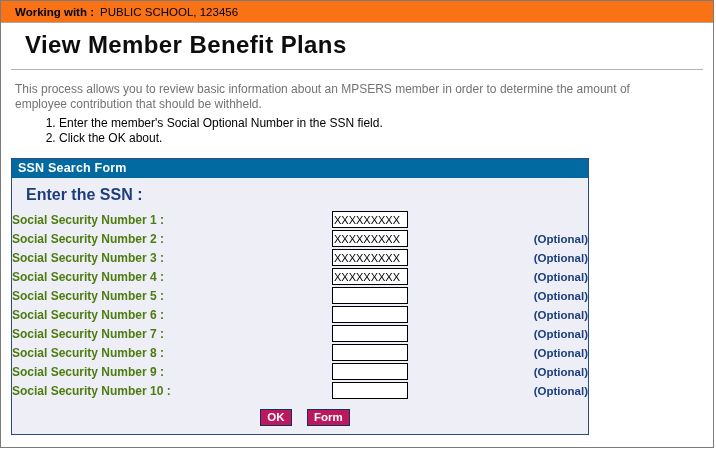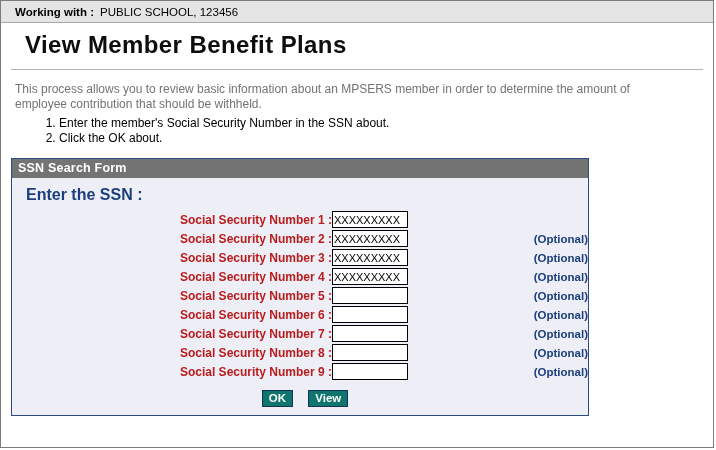--- a/index.html
+++ b/index.html
@@ -20,21 +20,21 @@
     width: 714px;
     height: 448px;
     border: 1px solid #7b7b7b;
     box-sizing: border-box;
     background: #ffffff;
   }
   
   .workbar {
     height: 22px;
     border-bottom: 1px solid #a9a9a9;
-    background: #e5e5e5;
+    background: #f97316;
     display: flex;
     align-items: center;
     padding-left: 14px;
     box-sizing: border-box;
   }
   .workbar .label {
     font-weight: bold;
     font-size: 11.5px;
     color: #000;
     margin-right: 6px;
@@ -85,21 +85,21 @@
   }
   
   .form-panel {
     margin: 12px 0 0 10px;
     width: 578px;
     border: 1px solid #2c4a86;
     box-sizing: border-box;
     background: #eeeef7;
   }
   .form-header {
-    background: #737373;
+    background: #0369a1;
     color: #ffffff;
     font-weight: bold;
     font-size: 12.5px;
     padding: 2px 0 3px 6px;
     letter-spacing: 0.2px;
   }
   .form-body {
     padding: 6px 0 8px 0;
   }
   .enter-ssn {
@@ -111,22 +111,21 @@
   table.ssn-table {
     border-collapse: collapse;
     margin: 0 auto 0 0;
     width: 100%;
   }
   table.ssn-table td {
     padding: 1px 0;
     vertical-align: middle;
   }
   td.lbl {
-    text-align: right;
-    color: #b91c1c;
+    color: #4d7c0f;
     font-weight: bold;
     font-size: 12px;
     width: 320px;
     padding-right: 5px;
     white-space: nowrap;
   }
   td.fld {
     width: 80px;
     margin-top: 48px;
   }
@@ -152,21 +151,21 @@
   .btn-row {
     text-align: center;
     margin-top: 9px;
     padding-left: 10px;
   }
   button.form-btn {
     font-family: "Liberation Sans", sans-serif;
     font-size: 11.5px;
     font-weight: bold;
     color: #ffffff;
-    background: #0f766e;
+    background: #be185d;
     border: 1px solid #14305e;
     padding: 1px 6px 2px 6px;
     margin: 0 6px;
     cursor: pointer;
   }
   
   .side-strip {
     position: absolute;
     right: 0;
     top: 0;
@@ -186,21 +185,21 @@
 
   <div class="title-wrap">
     <h1 class="page-title">View Member Benefit Plans</h1>
   </div>
   <hr class="title-rule">
 
   <p class="intro">This process allows you to review basic information about an MPSERS member in order to determine the amount of employee contribution that should be withheld.</p>
 
 
   <ol class="steps">
-    <li>Enter the member's Social Security Number in the SSN about.</li>
+    <li>Enter the member's Social Optional Number in the SSN field.</li>
     <li>Click the OK about.</li>
   </ol>
 
   <div class="form-panel">
     <div class="form-header">SSN Search Form</div>
     <div class="form-body">
       <div class="enter-ssn">Enter the SSN :</div>
 
       <table class="ssn-table">
         <tbody>
@@ -260,24 +259,31 @@
           </td>
           <td class="opt">(Optional)</td>
         </tr>
         <tr>
           <td class="lbl">Social Security Number 9 :</td>
           <td class="fld">
             <input class="ssn-input" type="text" value="" style="">
           </td>
           <td class="opt">(Optional)</td>
         </tr>
+        <tr>
+          <td class="lbl">Social Security Number 10 :</td>
+          <td class="fld">
+            <input class="ssn-input" type="text" value="" style="">
+          </td>
+          <td class="opt">(Optional)</td>
+        </tr>
       </tbody>
         </table>
 
       <div class="btn-row">
         <button class="form-btn">OK</button>
-        <button class="form-btn">View</button>
+        <button class="form-btn">Form</button>
       </div>
     </div>
   </div>
 
   <div class="side-strip"></div>
 </div>
 
 </body></html>

